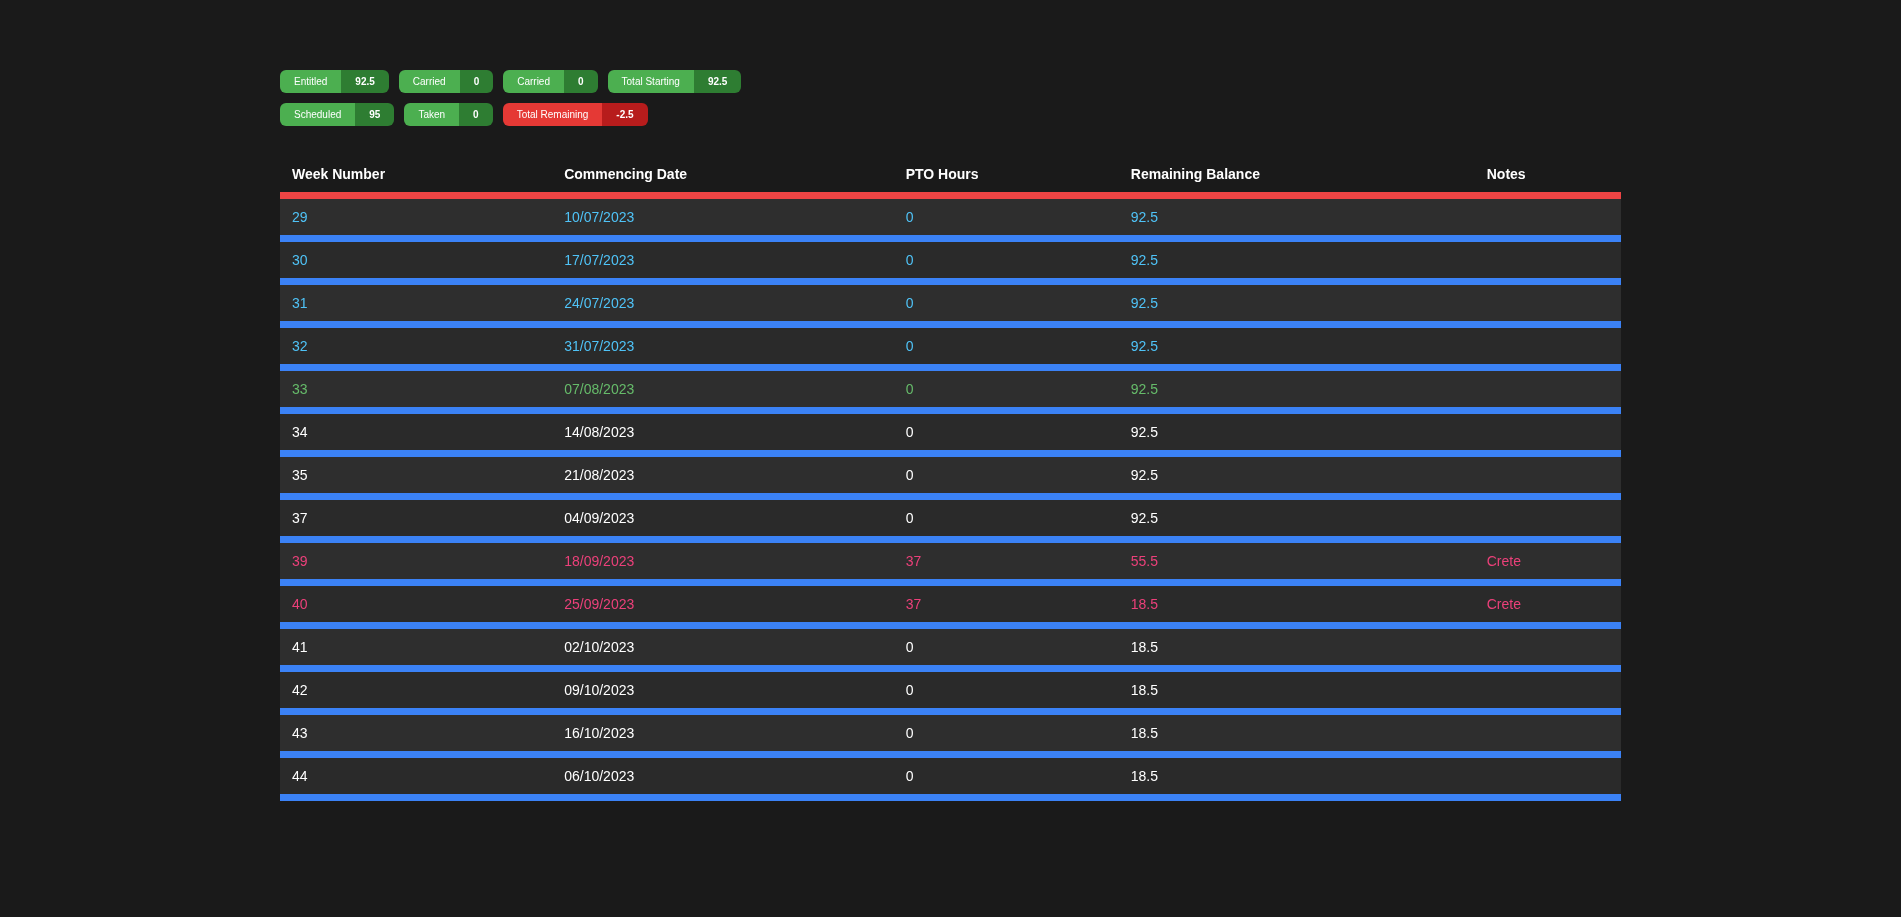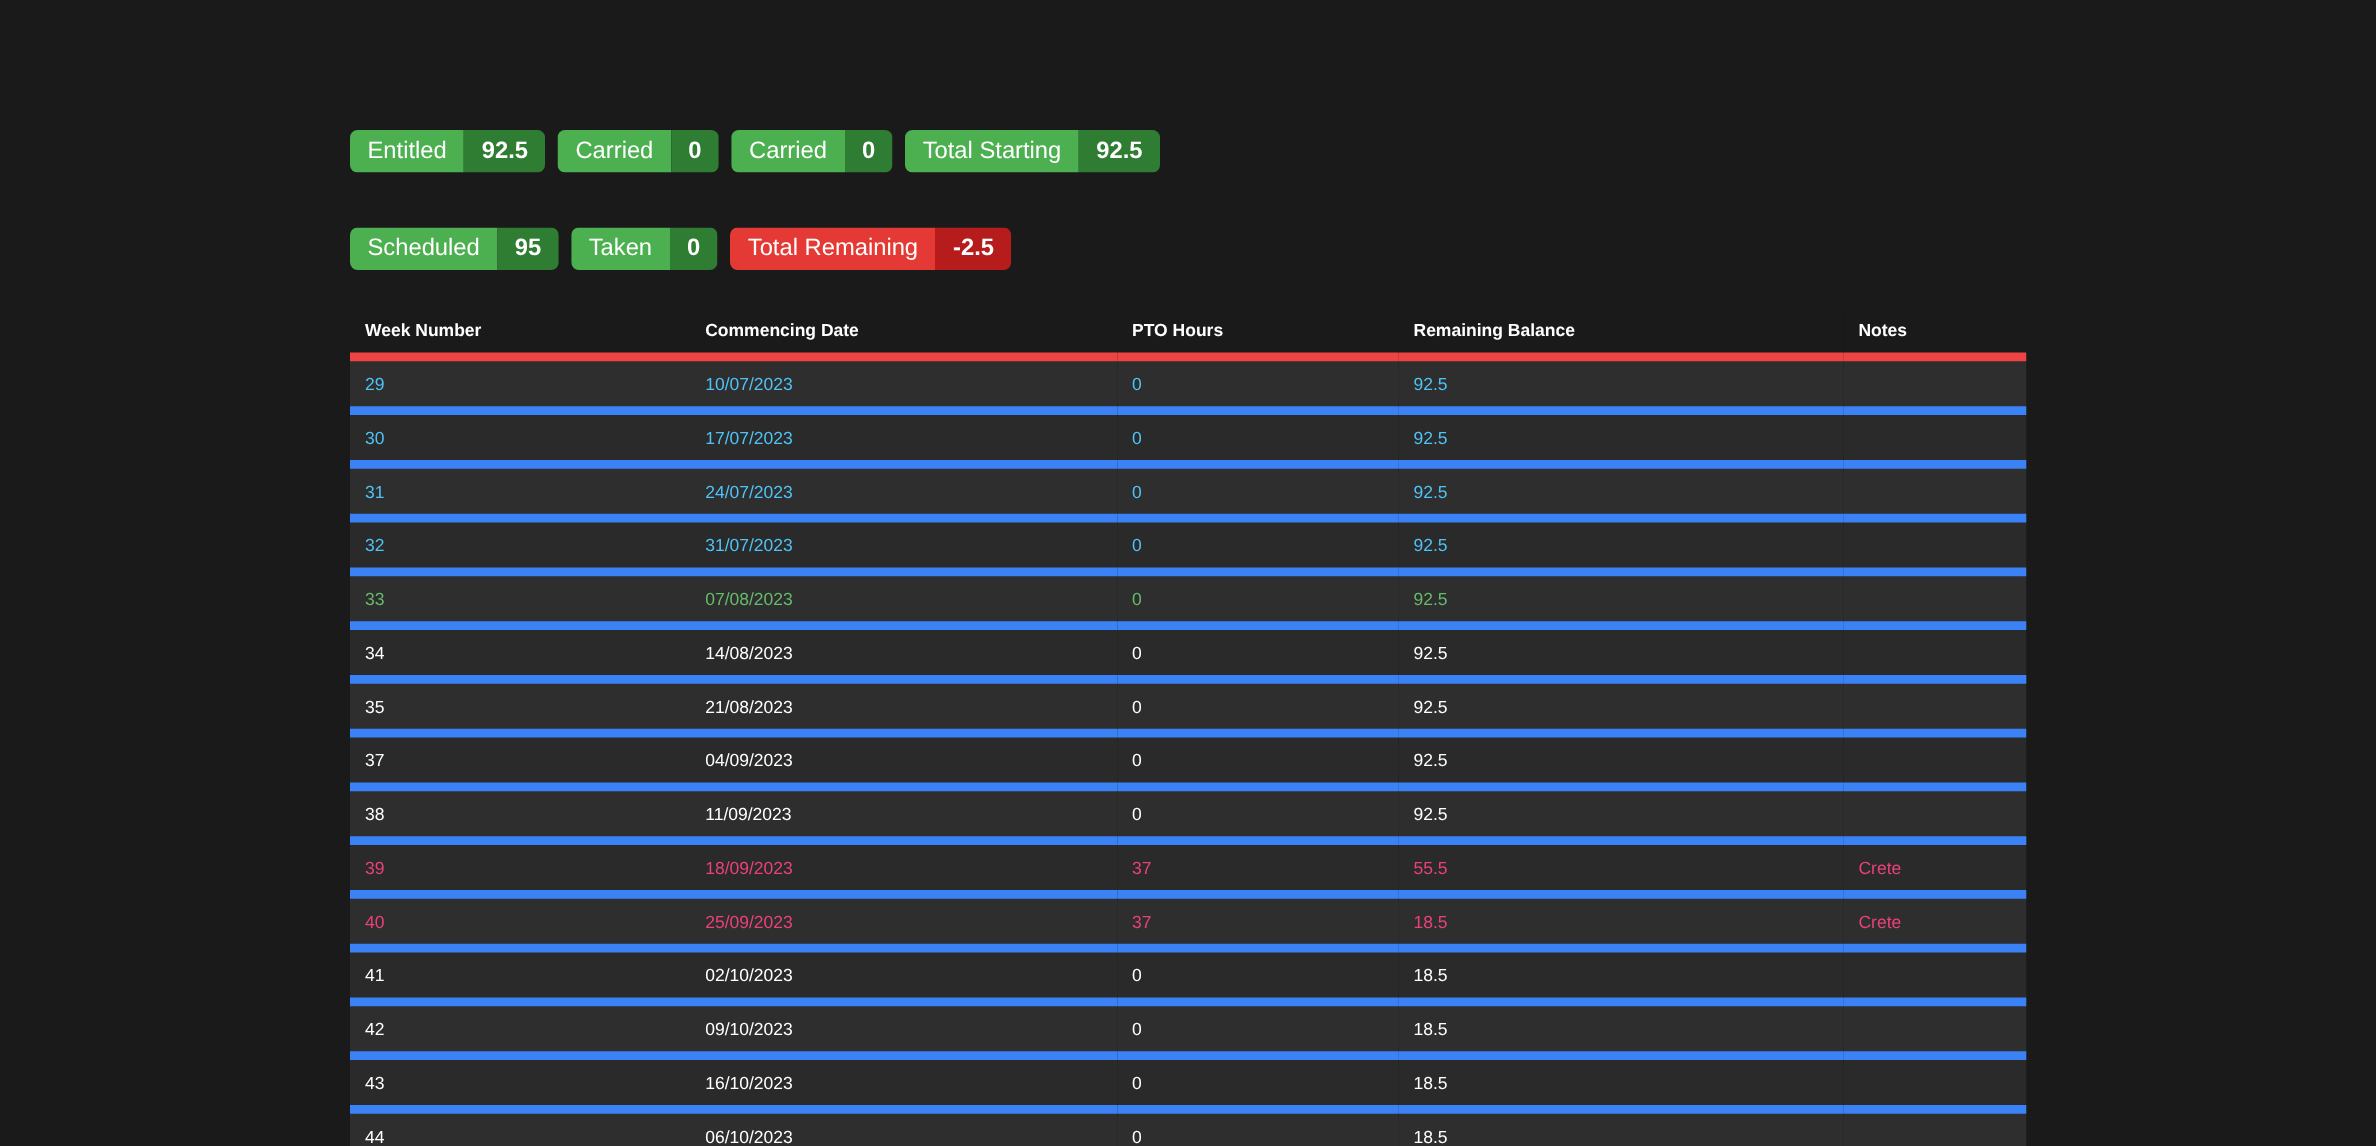--- a/index.html
+++ b/index.html
@@ -29,22 +29,21 @@
       flex-wrap: wrap;
       gap: 10px;
       margin-bottom: 10px;
     }
 
     .badge {
       display: flex;
       align-items: center;
       border-radius: 6px;
       overflow: hidden;
-      font-size: 19px;
-      margin-top: 34px;
+      font-size: 10px;
     }
 
     .badge-label {
       background-color: #4caf50;
       color: #ffffff;
       padding: 6px 14px;
       font-weight: 500;
     }
 
     .badge-value {
@@ -209,27 +208,20 @@
           <td></td>
         </tr>
         <tr>
           <td>37</td>
           <td>04/09/2023</td>
           <td>0</td>
           <td>92.5</td>
           <td></td>
         </tr>
         <tr>
-          <td>38</td>
-          <td>11/09/2023</td>
-          <td>0</td>
-          <td>92.5</td>
-          <td></td>
-        </tr>
-        <tr>
           <td class="color-pink">39</td>
           <td class="color-pink">18/09/2023</td>
           <td class="color-pink">37</td>
           <td class="color-pink">55.5</td>
           <td class="color-pink">Crete</td>
         </tr>
         <tr>
           <td class="color-pink">40</td>
           <td class="color-pink">25/09/2023</td>
           <td class="color-pink">37</td>

